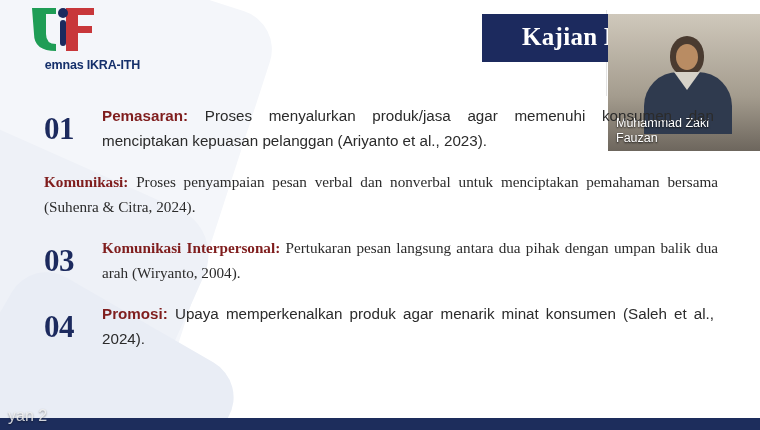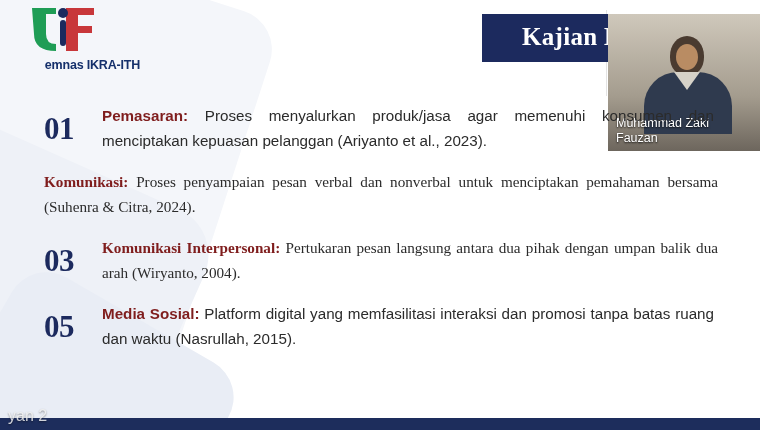--- a/index.html
+++ b/index.html
@@ -331,23 +331,23 @@
 
     <div class="list-row row-2">
       <div class="row-text"><span class="lead">Komunikasi:</span><span> Proses penyampaian pesan verbal dan nonverbal untuk menciptakan pemahaman bersama (Suhenra &amp; Citra, 2024).</span></div>
     </div>
 
     <div class="list-row row-3">
       <div class="row-num">03</div>
       <div class="row-text"><span class="lead">Komunikasi Interpersonal:</span><span> Pertukaran pesan langsung antara dua pihak dengan umpan balik dua arah (Wiryanto, 2004).</span></div>
     </div>
 
-
-    <div class="list-row row-5">
-      <div class="row-num">05</div>
-      <div class="row-text"><span class="lead">Media Sosial:</span><span> Platform digital yang memfasilitasi interaksi dan promosi tanpa batas ruang dan waktu (Nasrullah, 2015).</span></div>
-    </div>
+    <div class="list-row row-4">
+      <div class="row-num">04</div>
+      <div class="row-text"><span class="lead">Promosi:</span><span> Upaya memperkenalkan produk agar menarik minat konsumen (Saleh et al., 2024).</span></div>
+    </div>
+
 
   </div>
 
   <div class="bottom-label">yan 2</div>
 
 </div>
 
 </body></html>

